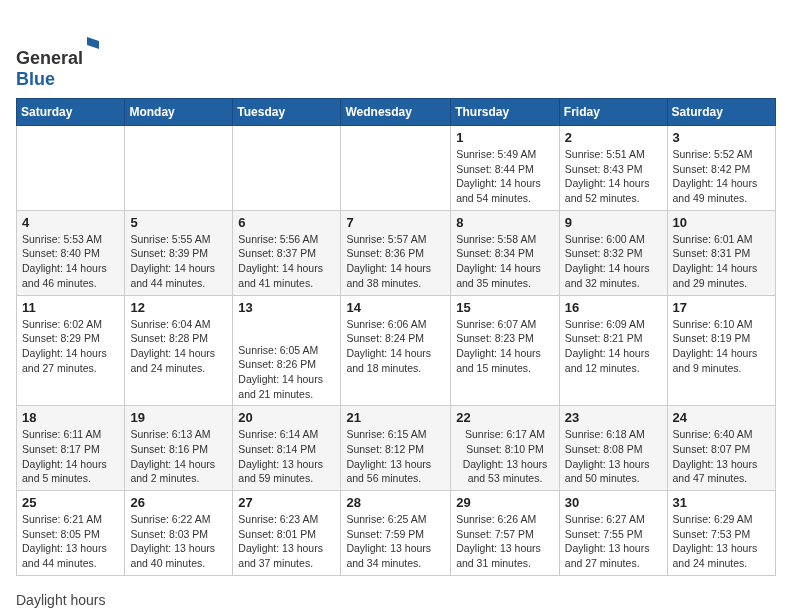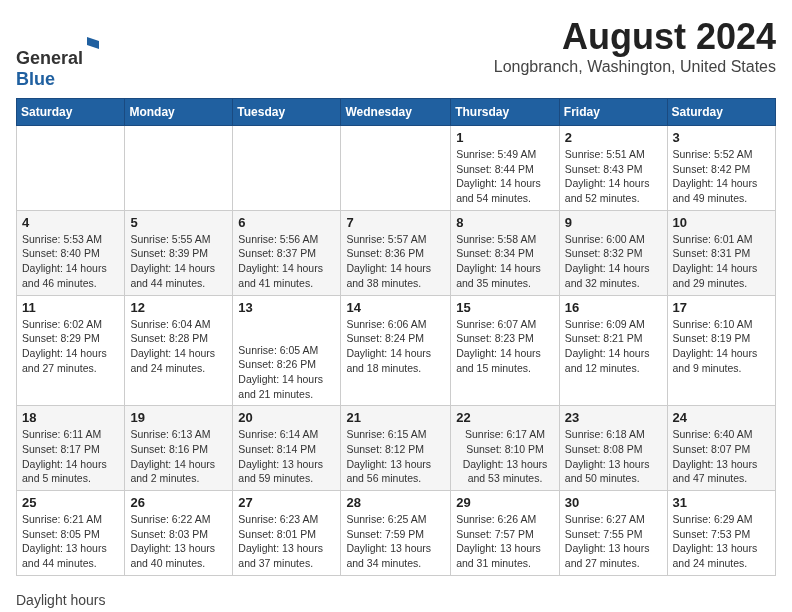--- a/index.html
+++ b/index.html
@@ -102,24 +102,20 @@
     <div class="logo-row">
       <span class="logo-text-general">General</span>
       <svg width="16" height="16" viewBox="0 0 16 16" style="margin-left:2px;vertical-align:middle;">
         <polygon points="2,2 14,6 14,14 2,10" fill="#2060a0"></polygon>
       </svg>
     </div>
     <div>
       <span class="logo-text-blue">Blue</span>
     </div>
   </div>
-  <div class="title-area">
-    <div class="month-title">August 2024</div>
-    <div class="location-title">Longbranch, Washington, United States</div>
-  </div>
 </div>
 
 <table class="calendar">
   <thead>
     <tr>
     <th>Saturday</th>
         <th>Monday</th>
         <th>Tuesday</th>
         <th>Wednesday</th>
         <th>Thursday</th>

